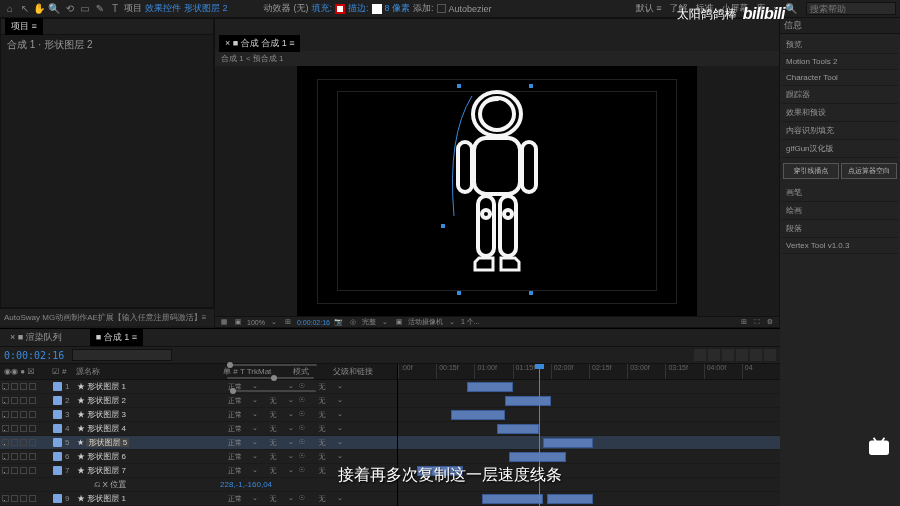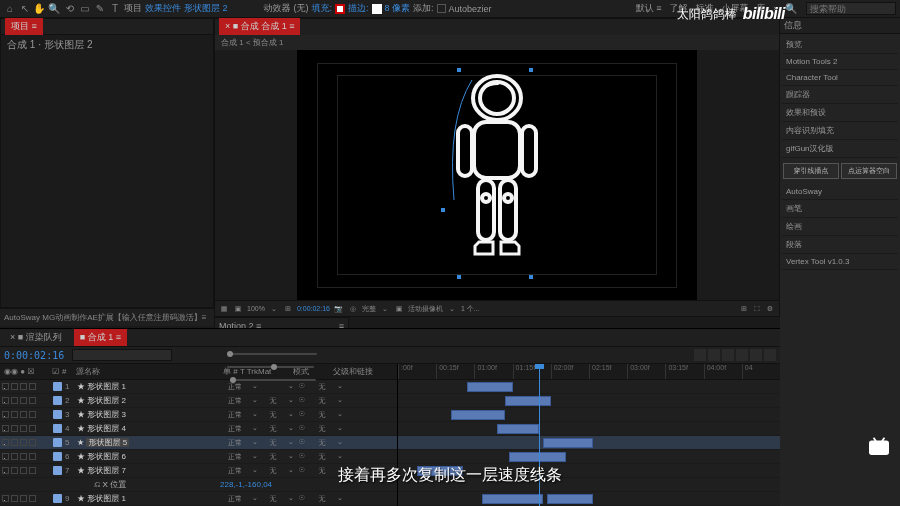--- a/index.html
+++ b/index.html
@@ -9,27 +9,27 @@
 .topbar .txt{font-size:9px;color:#999}
 .topbar .blue{color:#3a8adb}
 .topbar-right{margin-left:auto;display:flex;gap:8px;align-items:center}
 .search-box{width:90px;height:13px;background:#2a2a2a;border:1px solid #111;font-size:9px;color:#666;padding:0 3px}
 .app{display:flex;height:488px}
 .col-left{width:214px;display:flex;flex-direction:column}
 .col-mid{flex:1;display:flex;flex-direction:column}
 .col-right{width:120px;display:flex;flex-direction:column;background:#232323}
 .panel-header{height:16px;background:#1f1f1f;border-bottom:1px solid #111;display:flex;align-items:center;padding:0 4px;font-size:9px;color:#999}
 .tab{padding:2px 6px;color:#999}
-.tab.active{background:#b91c1c;color:#ccc}
+.tab.active{background:#000000;color:#ccc}
 .project-panel{height:290px;background:#232323;border:1px solid #111;display:flex;flex-direction:column}
 .project-body{flex:1;background:#1b1b1b;padding:2px}
 .proj-row{font-size:10px;color:#999;padding:1px 4px}
 .footer-bar{height:18px;background:#1f1f1f;border-top:1px solid #111;display:flex;align-items:center;padding:0 4px;font-size:8px;color:#888}
 .viewer-panel{height:310px;background:#232323;border:1px solid #111;display:flex;flex-direction:column}
-.viewer-tabs{height:16px;background:#1f1f1f;display:flex;align-items:flex-end;padding:0 4px;gap:4px}
+.viewer-tabs{height:16px;background:#1f1f1f;display:flex;align-items:flex-start;padding:16px 4px;gap:4px}
 .canvas-wrap{flex:1;background:#1b1b1b;display:flex;align-items:center;justify-content:center;position:relative}
 .canvas{width:400px;height:250px;background:#000;position:relative;display:flex;align-items:center;justify-content:center}
 .safezone{position:absolute;border:1px solid #222}
 .sz1{left:5%;top:5%;right:5%;bottom:5%}
 .sz2{left:10%;top:10%;right:10%;bottom:10%}
 .figure-svg{position:relative;z-index:2}
 .sel-handle{position:absolute;width:4px;height:4px;background:#3a8adb;z-index:3}
 .ctrl-panel{width:135px;background:#232323;border:1px solid #111;display:flex;flex-direction:column}
 .slider-row{display:flex;align-items:center;gap:3px;padding:2px 5px;font-size:8px}
 .slider-track{flex:1;height:2px;background:#444;position:relative;border-radius:1px}
@@ -43,21 +43,21 @@
 .iex-tabs div{padding:2px 5px;color:#888;border-right:1px solid #111}
 .iex-tabs .active{background:#3a3a3a;color:#ccc}
 .iex-body{padding:2px 4px;font-size:8px;color:#999}
 .iex-row{display:flex;align-items:center;gap:3px;padding:1px 0}
 .apply-btn{border:1px solid #555;padding:1px 5px;font-size:8px}
 .right-list{padding:2px}
 .right-item{padding:3px 4px;font-size:8px;color:#999;border-bottom:1px solid #1a1a1a}
 .right-btns{display:flex;gap:2px;padding:3px}
 .right-btn{flex:1;border:1px solid #555;padding:2px;font-size:7px;text-align:center;background:#2a2a2a}
 .timeline-panel{flex:1;background:#1f1f1f;border-top:1px solid #000;display:flex;flex-direction:column}
-.tl-header{height:18px;display:flex;align-items:center;padding:0 4px;gap:6px;border-bottom:1px solid #111}
+.tl-header{height:18px;display:flex;align-items:center;padding:0 4px;gap:22px;border-bottom:1px solid #111}
 .tc{color:#3a8adb;font-size:10px;font-family:monospace}
 .tl-left{width:398px;display:flex;flex-direction:column;border-right:1px solid #000}
 .tl-right{flex:1;display:flex;flex-direction:column;position:relative}
 .tl-col-head{display:flex;font-size:8px;color:#888;padding:2px 4px;height:16px;align-items:center;border-bottom:1px solid #111;background:#1a1a1a}
 .tl-ruler{height:16px;background:#1a1a1a;border-bottom:1px solid #111;position:relative;display:flex;font-size:7px;color:#666}
 .tl-ruler span{flex:1;border-left:1px solid #333;padding-left:2px}
 .tl-body{display:flex;flex:1;overflow:hidden}
 .layer-row{height:14px;display:flex;align-items:center;font-size:8px;padding:0 2px;border-bottom:1px solid #1a1a1a}
 .layer-row.sel{background:#2e3a4a}
 .lr-vis{display:flex;gap:2px;width:48px}
@@ -527,21 +527,20 @@
         <div class="right-item">跟踪器</div>
         <div class="right-item">效果和预设</div>
         <div class="right-item">内容识别填充</div>
         <div class="right-item">gifGun汉化版</div>
       </div>
     <div class="right-btns">
       <div class="right-btn">穿引线播点</div>
       <div class="right-btn">点运算器空白</div>
     </div>
     <div class="right-list" id="right-list2">
-        <div class="right-item">AutoSway</div>
         <div class="right-item">画笔</div>
         <div class="right-item">绘画</div>
         <div class="right-item">段落</div>
         <div class="right-item">Vertex Tool v1.0.3</div>
       </div>
   </div>
 </div>
 
 <div class="subtitle">接着再多次复制这一层速度线条</div>
 <svg class="bili-float" viewBox="0 0 24 22">

